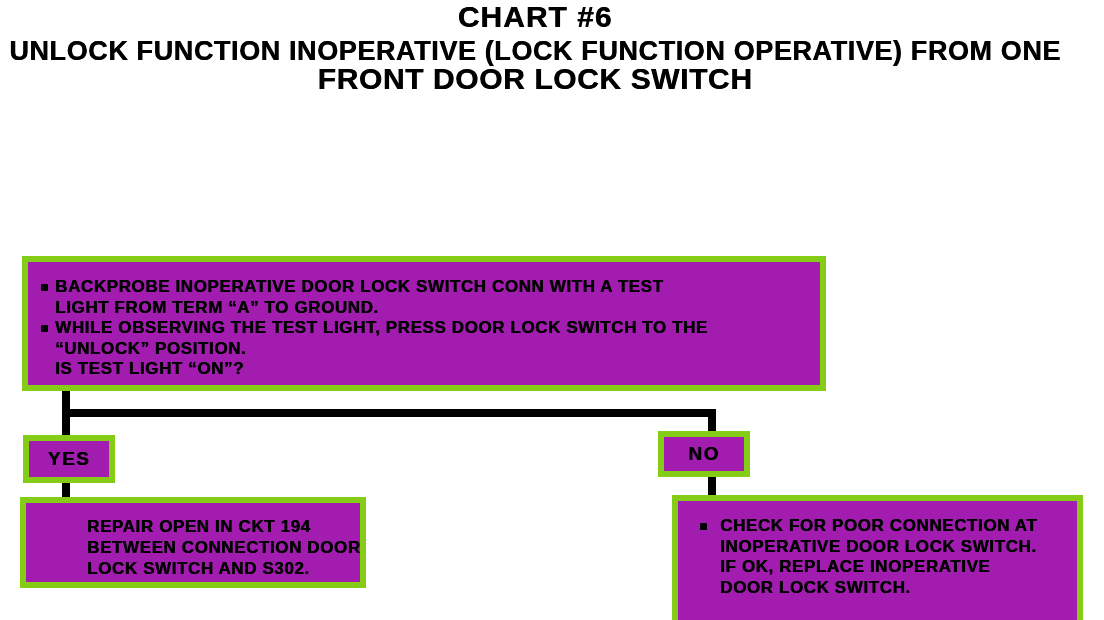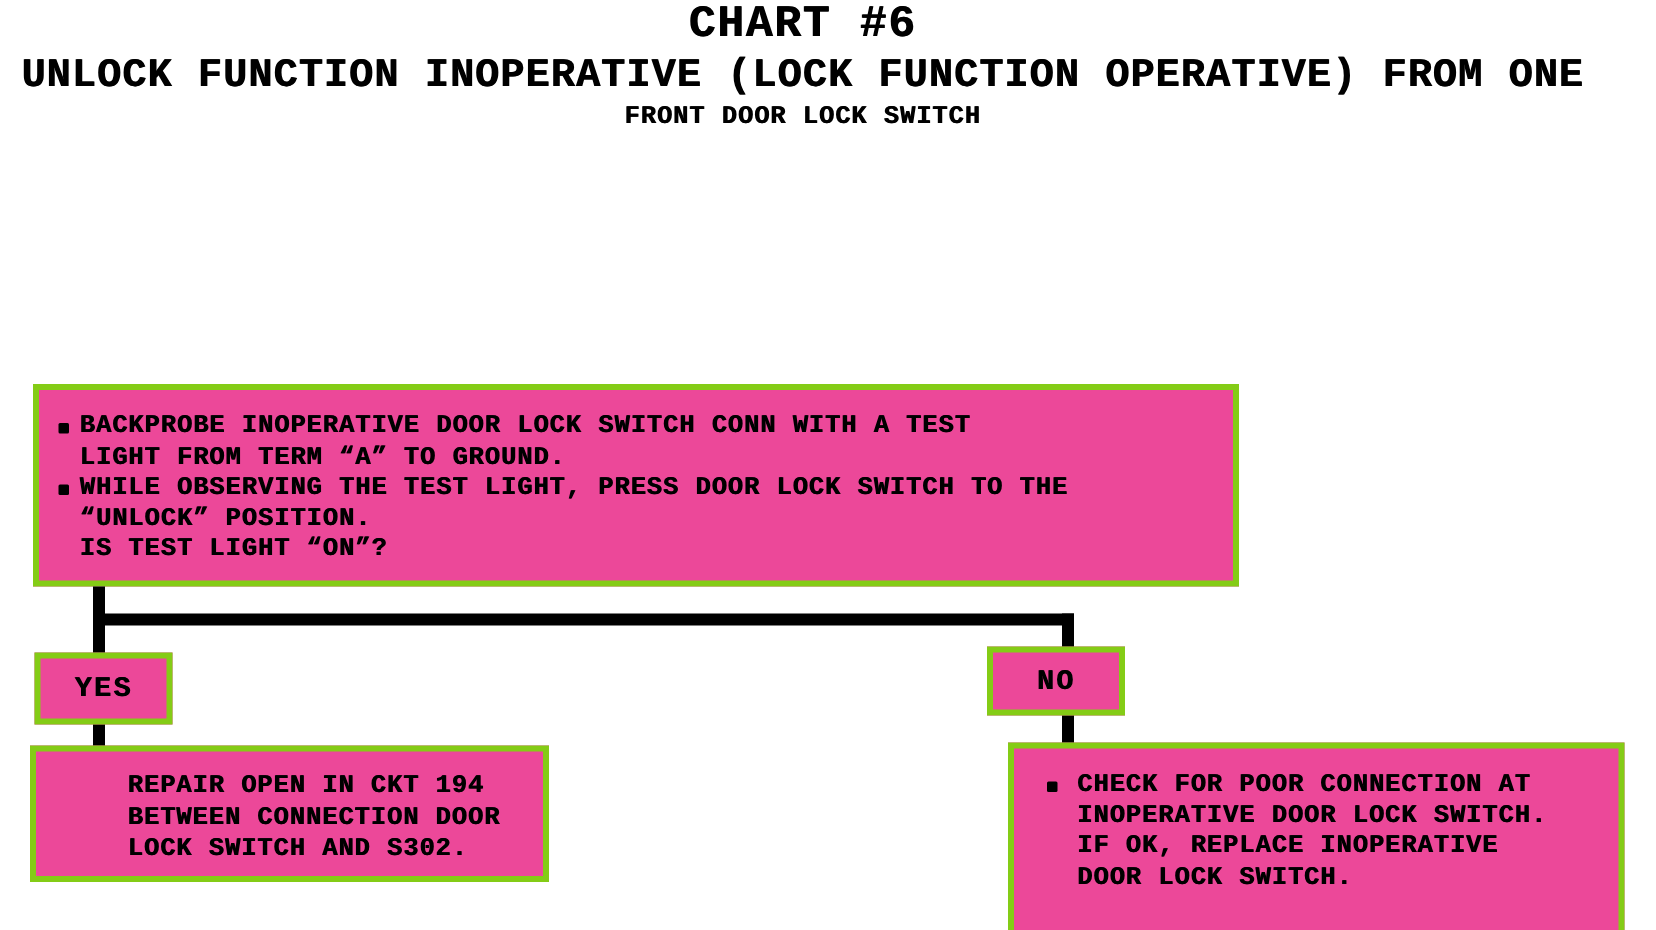--- a/index.html
+++ b/index.html
@@ -5,21 +5,21 @@
   html, body {
     margin: 0;
     padding: 0;
     background: #ffffff;
   }
   #stage {
     position: relative;
     width: 1104px;
     height: 620px;
     background: #ffffff;
-    font-family: Liberation Mono, monospace;
+    font-family: Liberation Sans, sans-serif;
     font-weight: 700;
     color: #000000;
     overflow: hidden;
   }
   #stage * { box-sizing: border-box; }
 
   .txt {
     color: #000;
     text-shadow: 0.5px 0 0 #000;
     white-space: nowrap;
@@ -39,30 +39,30 @@
     line-height: 30px;
   }
   .chart-subtitle-1 {
     top: 37px;
     font-size: 27px;
     letter-spacing: 0.6px;
     line-height: 28px;
   }
   .chart-subtitle-2 {
     top: 65px;
-    font-size: 17px;
+    font-size: 30px;
     letter-spacing: 0.6px;
     line-height: 28px;
   }
 
   
   .node {
     position: absolute;
-    border: 4px solid #84cc16;
-    background: #ec4899;
+    border: 6px solid #84cc16;
+    background: #a21caf;
   }
   .box-lines {
     position: absolute;
     font-size: 17px;
     letter-spacing: 0.6px;
   }
   .line {
     position: relative;
     line-height: 20.5px;
     white-space: nowrap;

